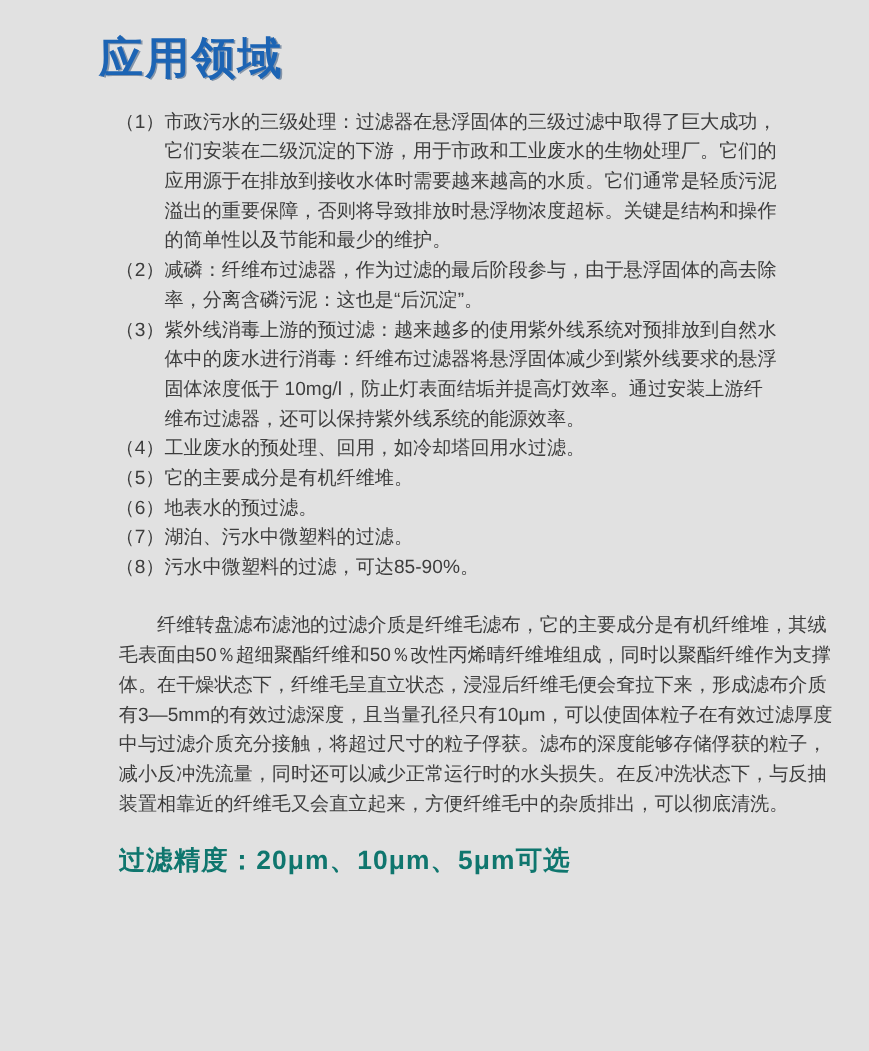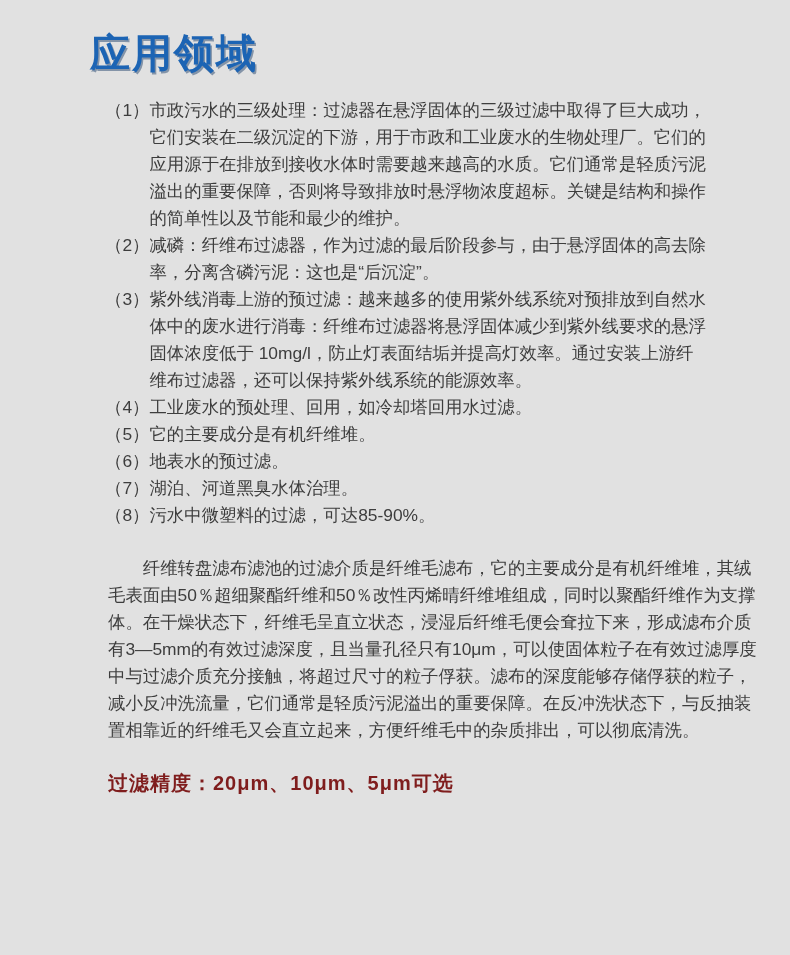--- a/index.html
+++ b/index.html
@@ -53,24 +53,24 @@
   .media-paragraph {
     width: 660px;
     margin: 26px 0 0 68px;
     font-size: 17.4px;
     line-height: 27px;
     text-indent: 2em;
     text-align: left;
   }
   .precision-note {
     margin: 28px 0 0 68px;
-    font-size: 20px;
+    font-size: 24px;
     line-height: 22px;
     font-weight: bold;
-    color: #7f1d1d;
+    color: #0f766e;
     letter-spacing: 1px;
   }
 </style>
 </head>
 <body>
 
 <div class="page">
 
   <h1 class="section-heading heading-first">应用领域</h1>
 
@@ -94,26 +94,26 @@
     <div class="app-item">
       <span class="num">（5）</span>
       <span class="txt">它的主要成分是有机纤维堆。</span>
     </div>
     <div class="app-item">
       <span class="num">（6）</span>
       <span class="txt">地表水的预过滤。</span>
     </div>
     <div class="app-item">
       <span class="num">（7）</span>
-      <span class="txt">湖泊、河道黑臭水体治理。</span>
+      <span class="txt">湖泊、污水中微塑料的过滤。</span>
     </div>
     <div class="app-item">
       <span class="num">（8）</span>
       <span class="txt">污水中微塑料的过滤，可达85-90%。</span>
     </div>
   </div>
 
 
-  <p class="media-paragraph">纤维转盘滤布滤池的过滤介质是纤维毛滤布，它的主要成分是有机纤维堆，其绒毛表面由50％超细聚酯纤维和50％改性丙烯晴纤维堆组成，同时以聚酯纤维作为支撑体。在干燥状态下，纤维毛呈直立状态，浸湿后纤维毛便会耷拉下来，形成滤布介质有3—5mm的有效过滤深度，且当量孔径只有10μm，可以使固体粒子在有效过滤厚度中与过滤介质充分接触，将超过尺寸的粒子俘获。滤布的深度能够存储俘获的粒子，减小反冲洗流量，它们通常是轻质污泥溢出的重要保障。在反冲洗状态下，与反抽装置相靠近的纤维毛又会直立起来，方便纤维毛中的杂质排出，可以彻底清洗。</p>
+  <p class="media-paragraph">纤维转盘滤布滤池的过滤介质是纤维毛滤布，它的主要成分是有机纤维堆，其绒毛表面由50％超细聚酯纤维和50％改性丙烯晴纤维堆组成，同时以聚酯纤维作为支撑体。在干燥状态下，纤维毛呈直立状态，浸湿后纤维毛便会耷拉下来，形成滤布介质有3—5mm的有效过滤深度，且当量孔径只有10μm，可以使固体粒子在有效过滤厚度中与过滤介质充分接触，将超过尺寸的粒子俘获。滤布的深度能够存储俘获的粒子，减小反冲洗流量，同时还可以减少正常运行时的水头损失。在反冲洗状态下，与反抽装置相靠近的纤维毛又会直立起来，方便纤维毛中的杂质排出，可以彻底清洗。</p>
 
   <p class="precision-note">过滤精度：20μm、10μm、5μm可选</p>
 
 </div>
 
 </body></html>

